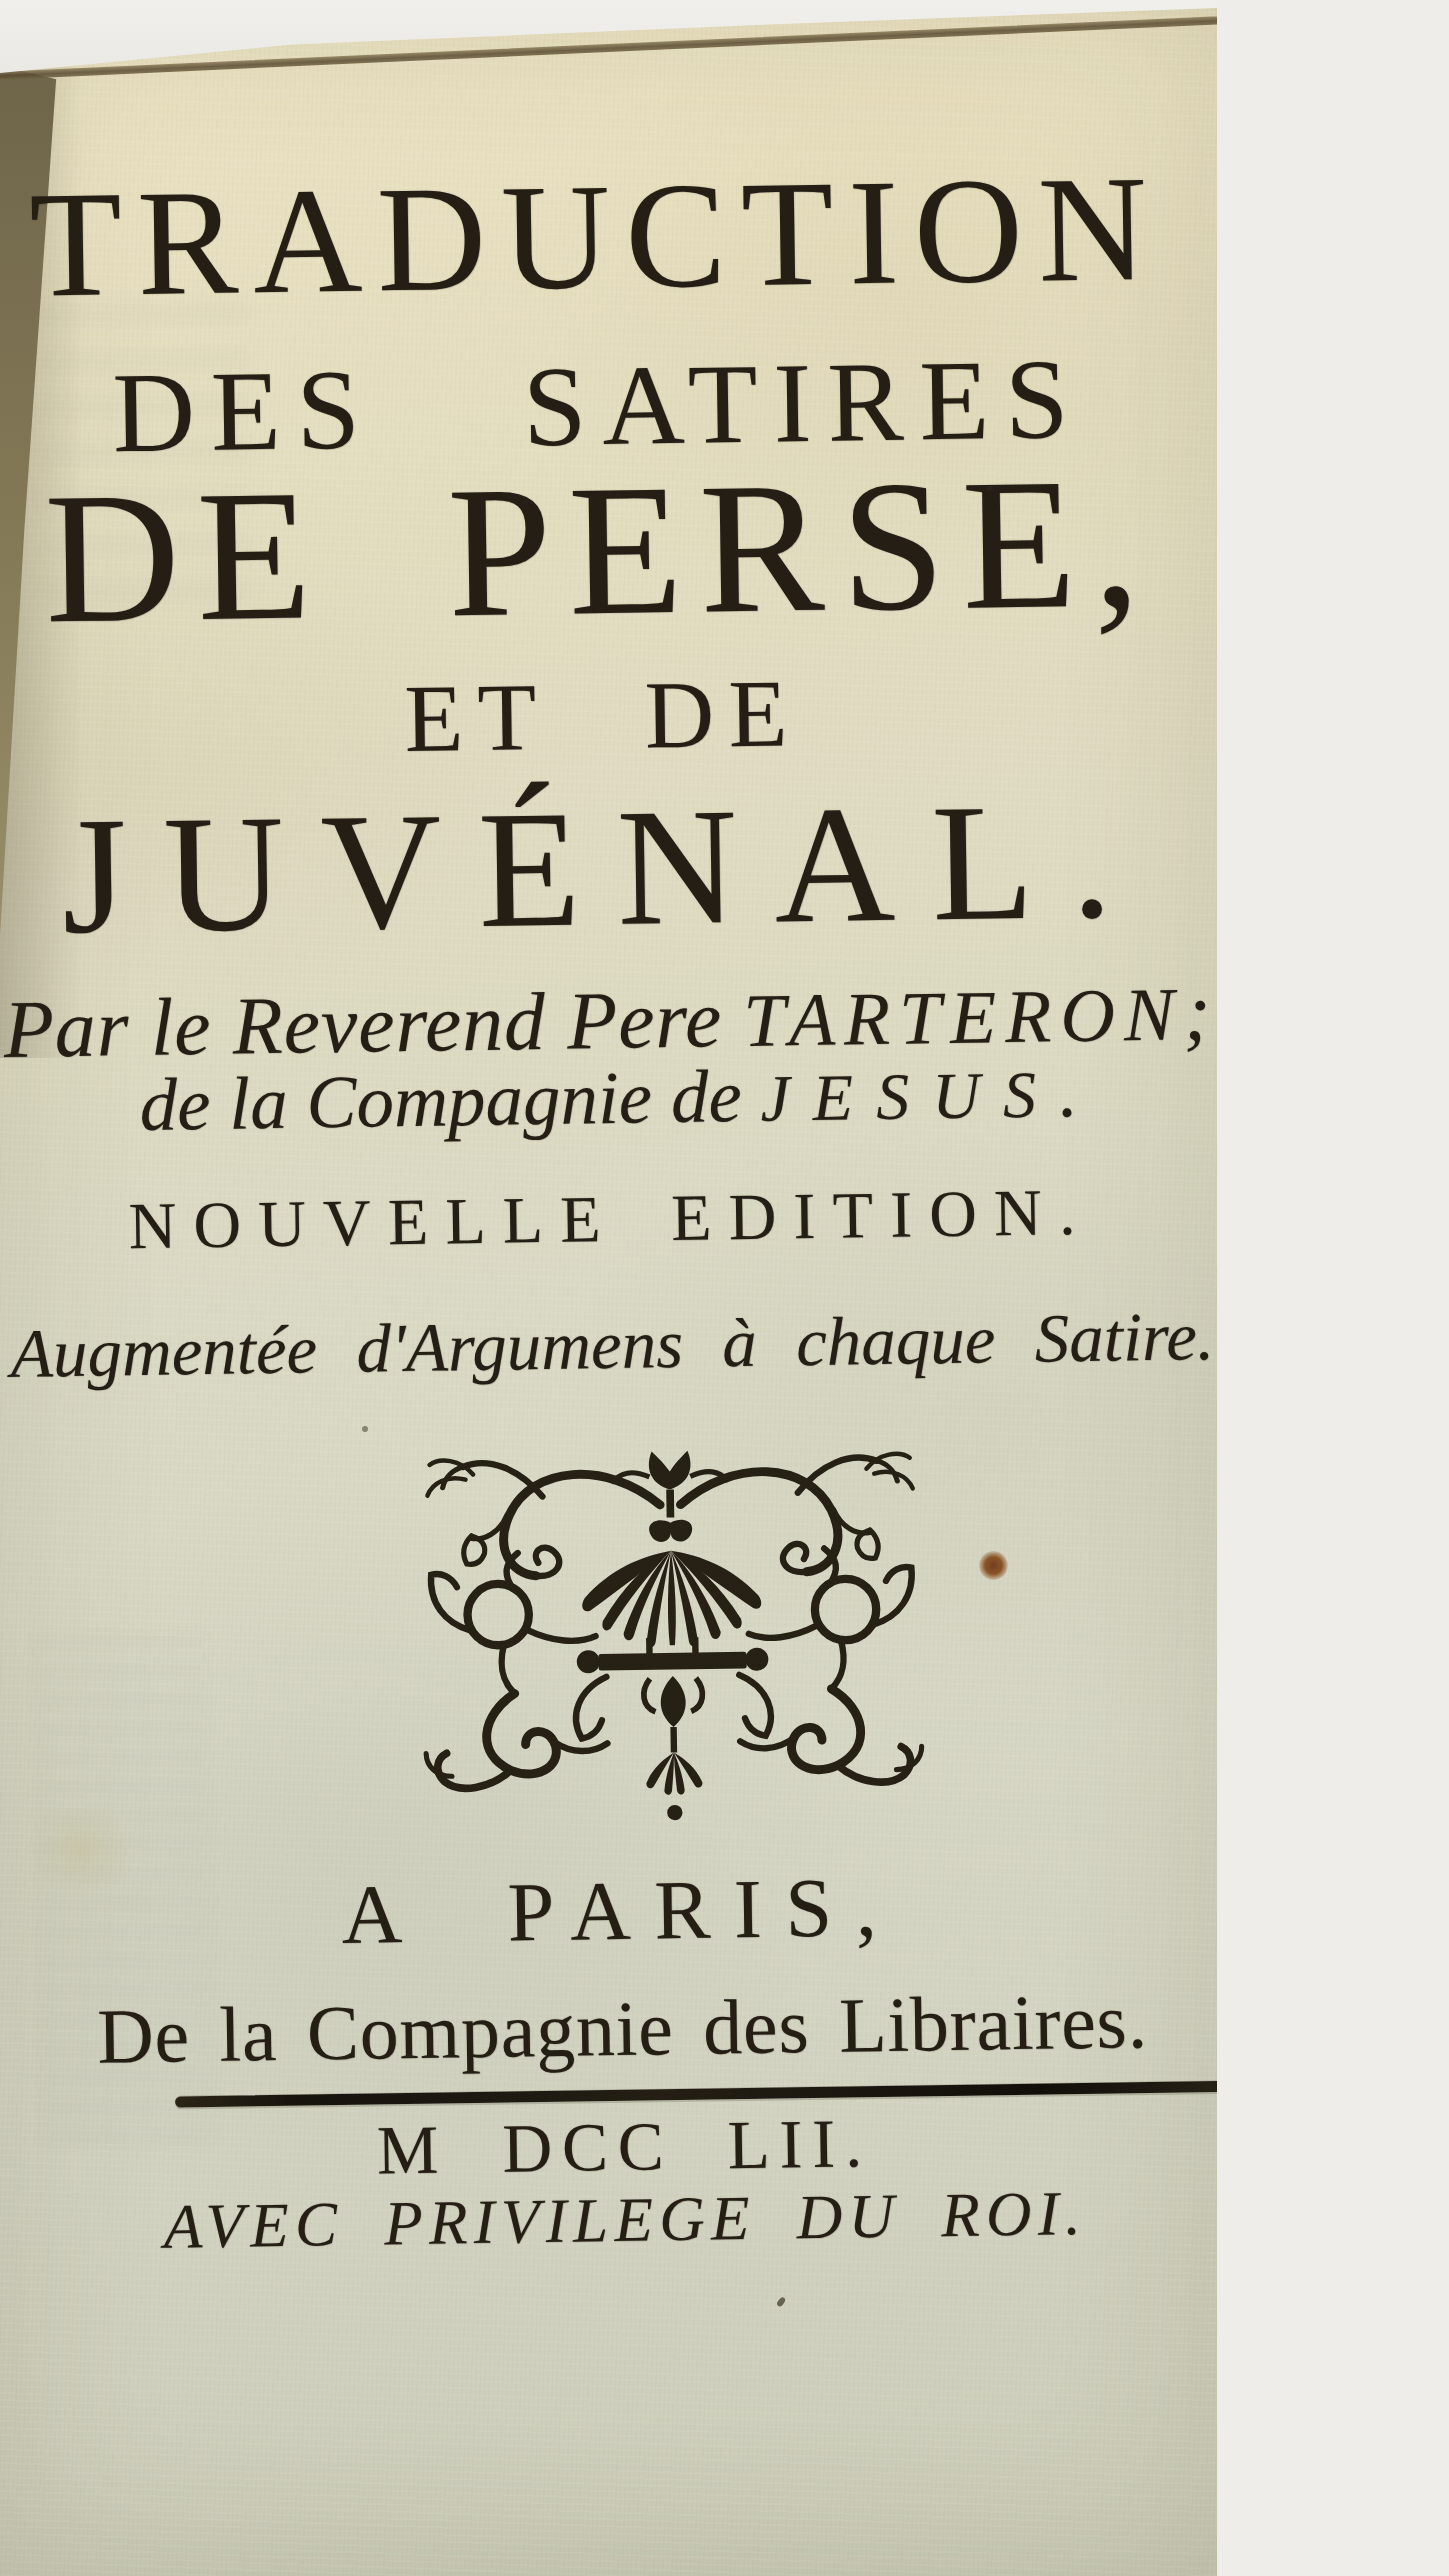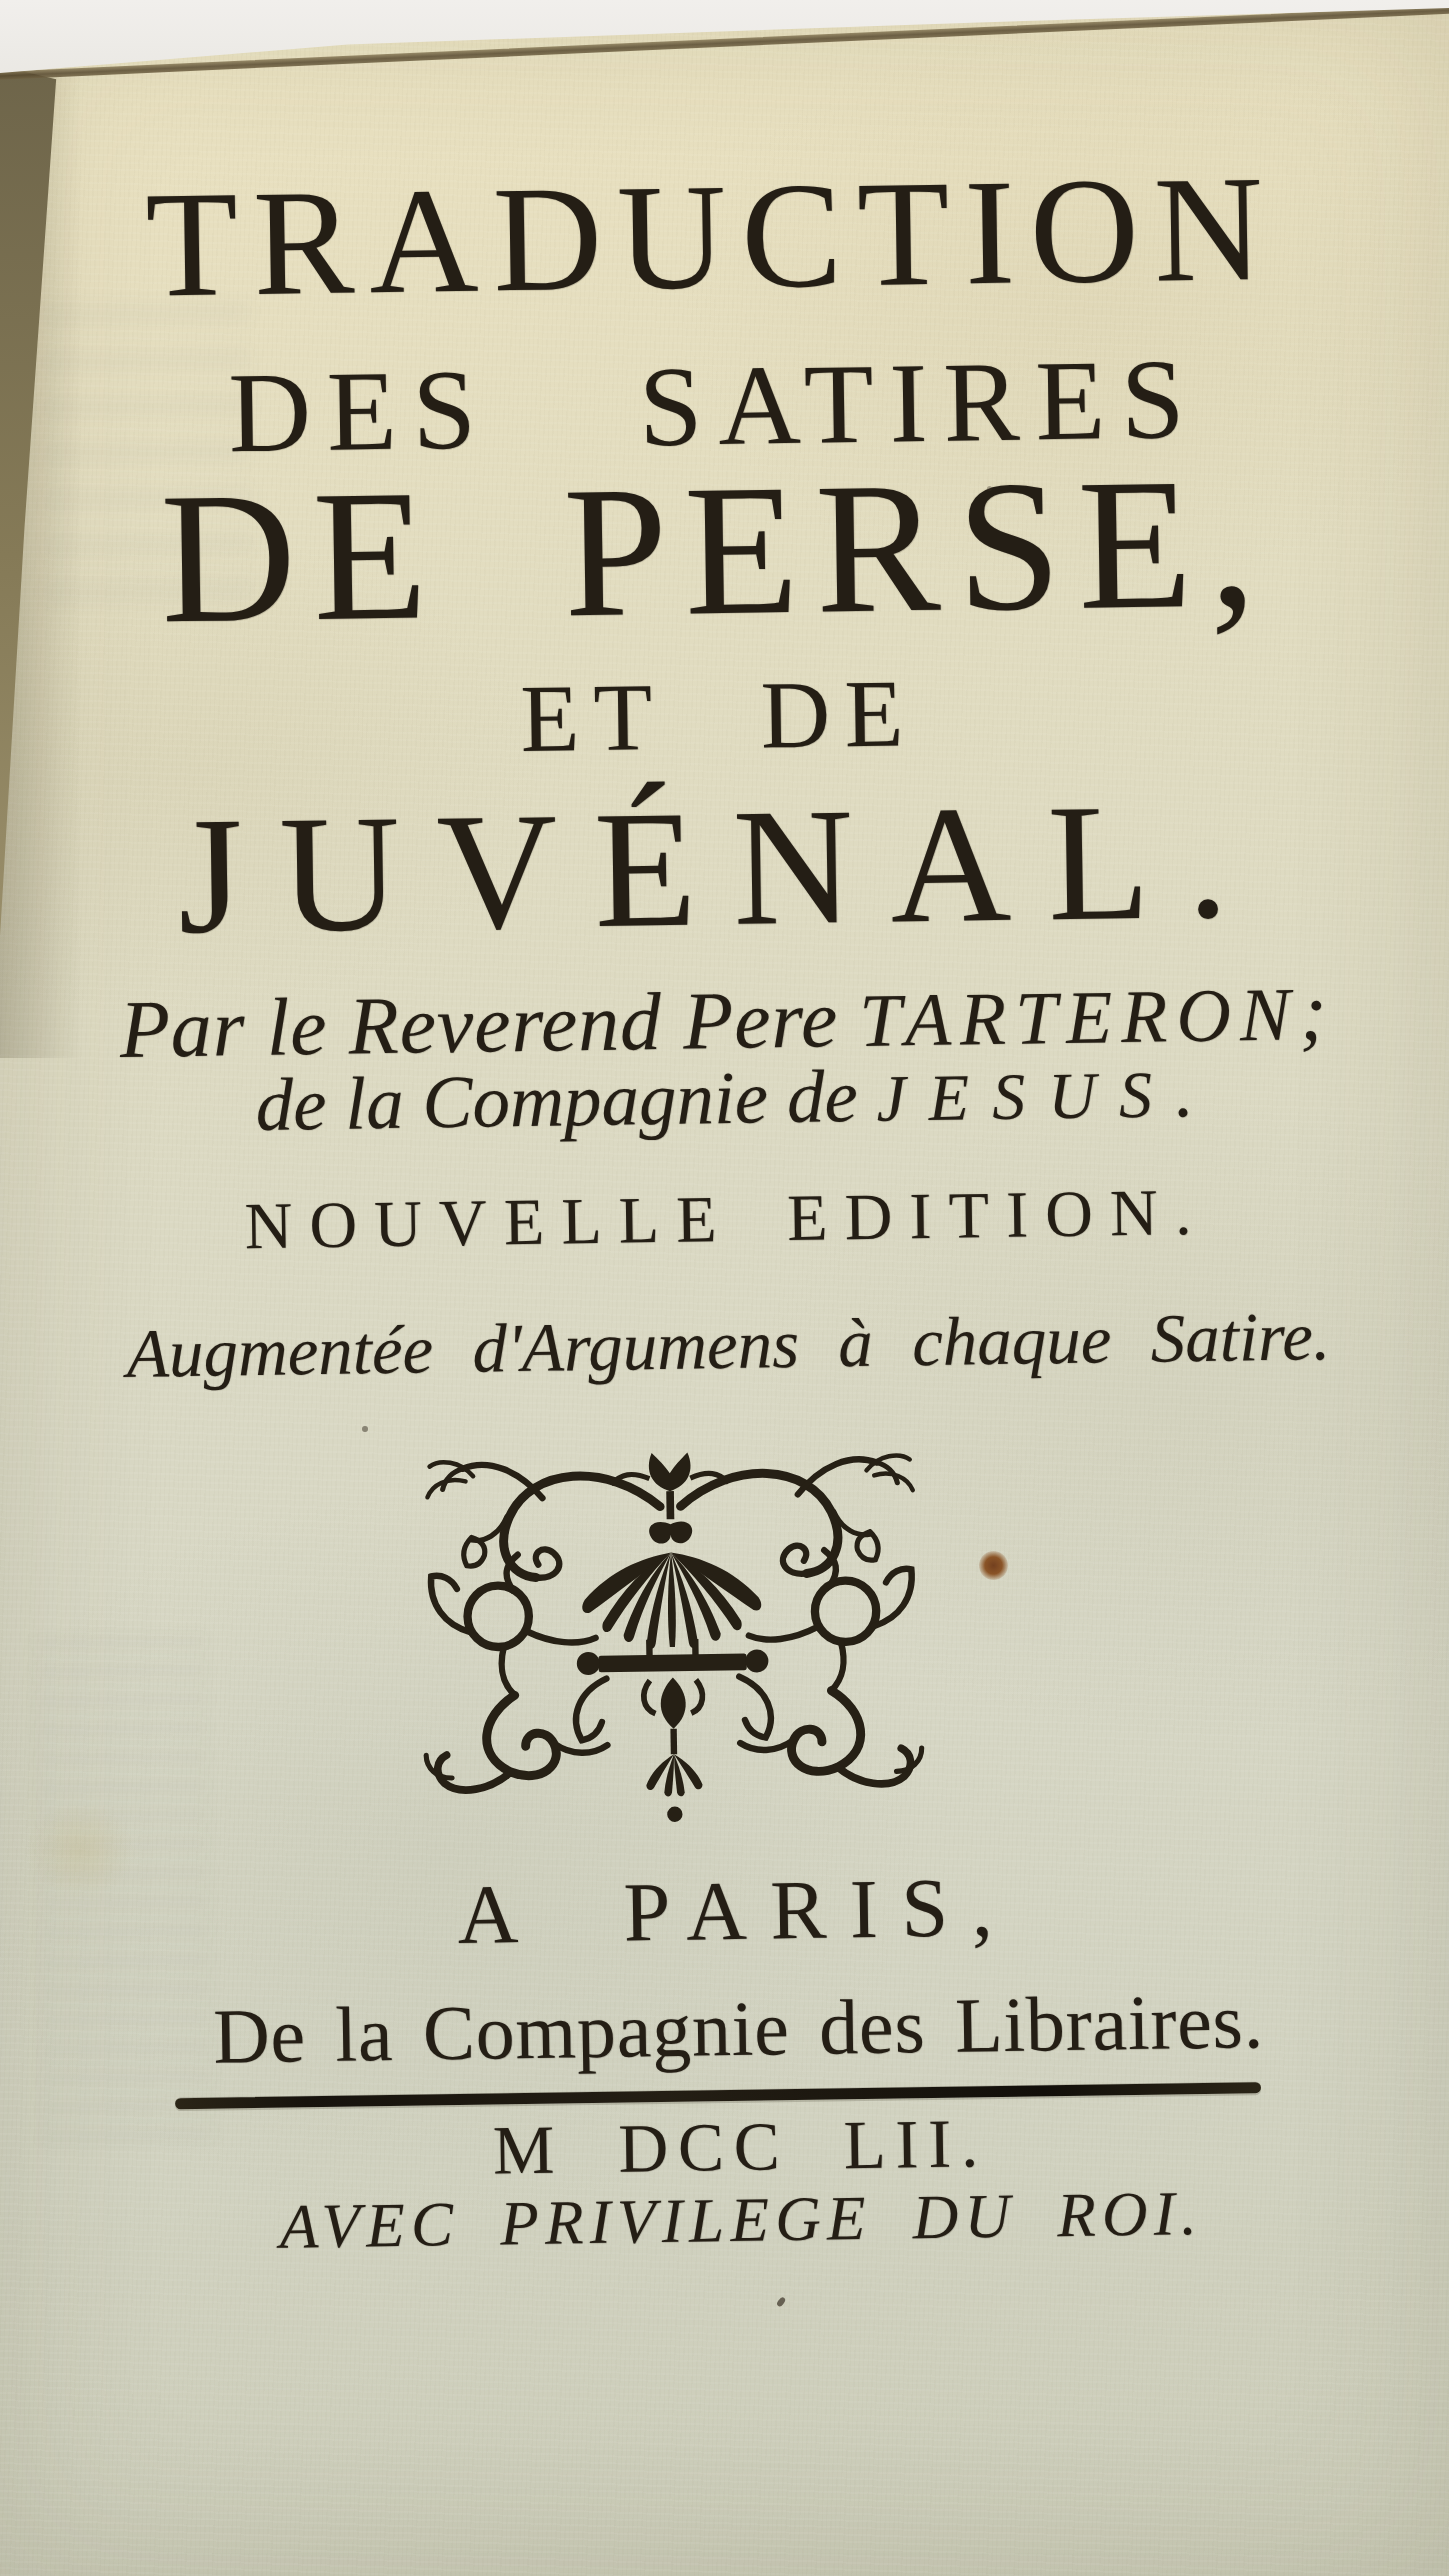--- a/index.html
+++ b/index.html
@@ -1,18 +1,18 @@
 <!DOCTYPE html>
 <html style="font-size:10.2px"><head>
 <meta charset="utf-8">
 <style>
   html,body{margin:0;padding:0;background:#efede9;}
   #canvas{
     position:relative;
-    width:1449px;height:2576px;
+    width:1217px;height:2576px;
     overflow:hidden;
     background:
       radial-gradient(575px 383px at 12% 30%, rgba(150,135,85,0.07), transparent 65%),
       radial-gradient(639px 447px at 75% 12%, rgba(165,145,95,0.08), transparent 65%),
       radial-gradient(767px 575px at 30% 72%, rgba(95,105,85,0.06), transparent 65%),
       radial-gradient(703px 511px at 82% 55%, rgba(120,120,90,0.06), transparent 65%),
       linear-gradient(176deg,#eae2c1 0%,#e7dfbf 9%,#e1dcc0 26%,#dbd9c3 46%,#d7d7c5 64%,#d1d2c0 82%,#cbccb8 100%);
     font-family:"Liberation Serif","DejaVu Serif",serif;
     box-shadow: inset 0 0 166px rgba(70,62,38,0.14);
   }

